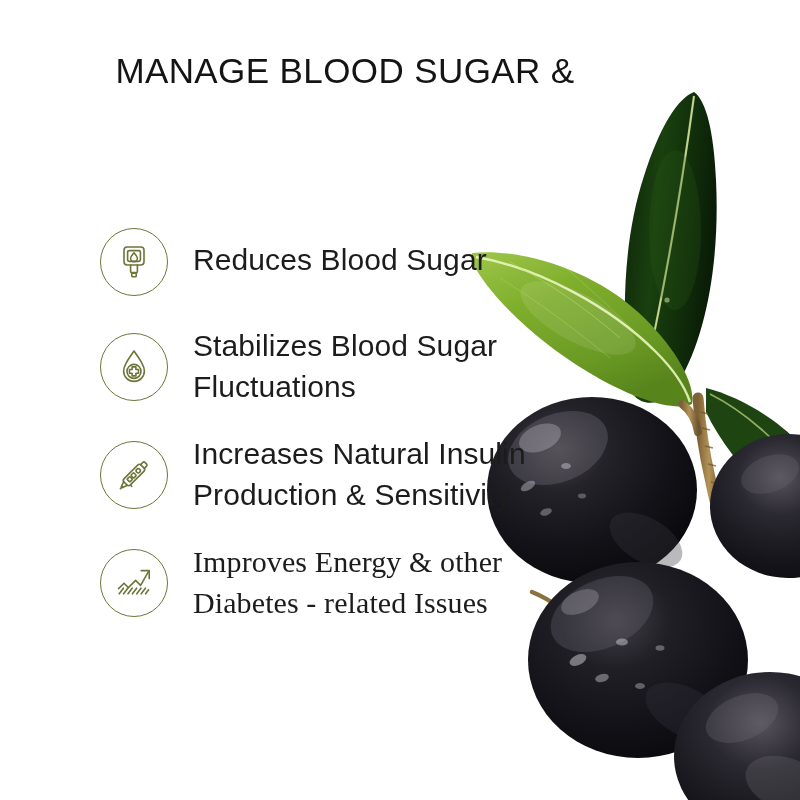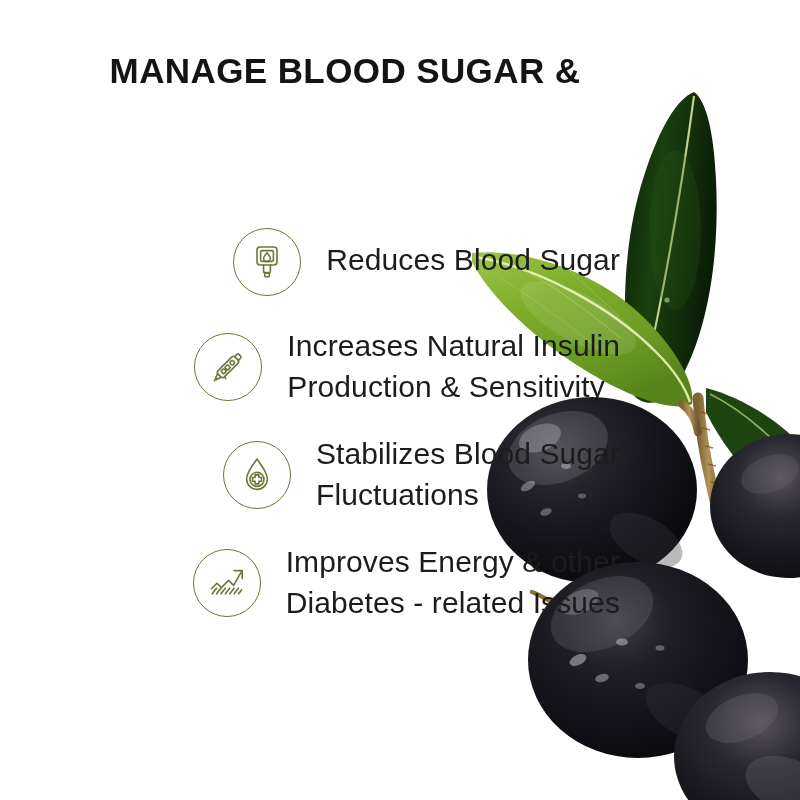--- a/index.html
+++ b/index.html
@@ -24,41 +24,40 @@
   
   #title-block {
     position:absolute;
     left:0; top:48px;
     width:690px;
     text-align:center;
     z-index:5;
   }
   .title-line {
     font-size:35px;
-    font-weight:700;
+    font-weight:400;
     letter-spacing:0.4px;
     line-height:45px;
     color:#141414;
     text-transform:uppercase;
     font-stretch:condensed;
   }
 
   
   #benefits {
     position:absolute;
     left:100px; top:228px;
     width:520px;
     z-index:5;
   }
   .benefit-row {
     display:flex;
     align-items:flex-start;
     margin-bottom:26px;
     min-height:70px;
-    justify-content:flex-end;
   }
   .benefit-row:last-child { margin-bottom:0; }
 
   .icon-badge {
     flex:0 0 68px;
     width:68px; height:68px;
     border:1.4px solid #6e7539;
     border-radius:50%;
     display:flex;
     align-items:center;
@@ -77,21 +76,21 @@
     white-space:pre-line;
   }
 
   
   #row-0 { margin-bottom:27px; }
   #row-0 .benefit-text { padding-top:11px; }
   #row-1 { margin-bottom:26px; }
   #row-1 .benefit-text { padding-top:0px; }
   #row-2 { margin-bottom:26px; }
   #row-2 .benefit-text { padding-top:0px; }
-  #row-3 .benefit-text { padding-top:0px; }
+  #row-3 .benefit-text { padding-top:0px;font-family:Liberation Serif, serif; }
   #row-1 .icon-badge, #row-2 .icon-badge, #row-3 .icon-badge { margin-top:8px; }
 </style>
 </head>
 <body>
 
 <div id="produce">
   <svg width="330" height="800" viewBox="0 0 330 800" xmlns="http://www.w3.org/2000/svg">
     <defs>
       <linearGradient id="gDark" x1="0" y1="0" x2="1" y2="0.3">
         <stop offset="0%" stop-color="#0d2309"></stop>
@@ -213,51 +212,51 @@
         <rect x="10" y="5" width="20" height="18" rx="3.2"></rect>
         <rect x="13.6" y="8.6" width="12.8" height="10.8" rx="1.6"></rect>
         <path d="M20 10.8 C22.4 13.6 23.4 15 23.4 16.2 a3.4 3.4 0 0 1 -6.8 0 c0 -1.2 1 -2.6 3.4 -5.4 Z"></path>
         <path d="M16.6 23 L16.6 29 a2.2 2.2 0 0 0 2.2 2.2 L21.2 31.2 a2.2 2.2 0 0 0 2.2 -2.2 L23.4 23"></path>
         <rect x="17.8" y="30.6" width="4.4" height="4.2" rx="0.8"></rect>
       </svg>
     </div>
     <div class="benefit-text">Reduces Blood Sugar</div>
   </div>
 
+  <div class="benefit-row" id="row-2">
+    <div class="icon-badge">
+      <svg width="40" height="40" viewBox="0 0 40 40" fill="none" stroke="#6e7539" stroke-width="1.6" stroke-linecap="round" stroke-linejoin="round">
+        <path d="M20 4 C26.4 13.2 30.4 18.8 30.4 24 a10.4 10.4 0 0 1 -20.8 0 C9.6 18.8 13.6 13.2 20 4 Z"></path>
+        <circle cx="20" cy="24.4" r="7"></circle>
+        <path d="M18.1 19.9 L21.9 19.9 L21.9 22.5 L24.5 22.5 L24.5 26.3 L21.9 26.3 L21.9 28.9 L18.1 28.9 L18.1 26.3 L15.5 26.3 L15.5 22.5 L18.1 22.5 Z"></path>
+      </svg>
+    </div>
+    <div class="benefit-text">Stabilizes Blood Sugar
+Fluctuations</div>
+  </div>
+
   <div class="benefit-row" id="row-1">
     <div class="icon-badge">
       <svg width="40" height="40" viewBox="0 0 40 40" fill="none" stroke="#6e7539" stroke-width="1.6" stroke-linecap="round" stroke-linejoin="round">
         <g transform="rotate(-45 20 20)">
           <rect x="8" y="15.6" width="24" height="8.8" rx="2.4"></rect>
           <path d="M8 17.4 L3.6 19 a1 1 0 0 0 0 2 L8 22.6"></path>
           <path d="M3.6 20 L0.8 20"></path>
           <rect x="12" y="18" width="4" height="4" rx="0.9"></rect>
           <rect x="17.4" y="18" width="4" height="4" rx="0.9"></rect>
           <circle cx="26" cy="20" r="2.1"></circle>
           <path d="M32 17.4 L35.2 17.4 a1.4 1.4 0 0 1 1.4 1.4 L36.6 21.2 a1.4 1.4 0 0 1 -1.4 1.4 L32 22.6"></path>
           <path d="M10.4 25.4 L10.4 26.4"></path>
         </g>
       </svg>
     </div>
     <div class="benefit-text">Increases Natural Insulin
 Production &amp; Sensitivity</div>
   </div>
 
-  <div class="benefit-row" id="row-2">
-    <div class="icon-badge">
-      <svg width="40" height="40" viewBox="0 0 40 40" fill="none" stroke="#6e7539" stroke-width="1.6" stroke-linecap="round" stroke-linejoin="round">
-        <path d="M20 4 C26.4 13.2 30.4 18.8 30.4 24 a10.4 10.4 0 0 1 -20.8 0 C9.6 18.8 13.6 13.2 20 4 Z"></path>
-        <circle cx="20" cy="24.4" r="7"></circle>
-        <path d="M18.1 19.9 L21.9 19.9 L21.9 22.5 L24.5 22.5 L24.5 26.3 L21.9 26.3 L21.9 28.9 L18.1 28.9 L18.1 26.3 L15.5 26.3 L15.5 22.5 L18.1 22.5 Z"></path>
-      </svg>
-    </div>
-    <div class="benefit-text">Stabilizes Blood Sugar
-Fluctuations</div>
-  </div>
-
   <div class="benefit-row" id="row-3">
     <div class="icon-badge">
       <svg width="40" height="40" viewBox="0 0 40 40" fill="none" stroke="#6e7539" stroke-width="1.6" stroke-linecap="round" stroke-linejoin="round">
         <path d="M4.6 25.6 L10 20.2 L14.4 24.6 L21.6 17.4 L26.6 22.4 L34.6 8.4"></path>
         <path d="M27.2 7.6 L35.2 7.6 L35.2 15.6"></path>
         <path d="M5.2 30.8 L9.4 25.2"></path>
         <path d="M9.6 30.8 L13.8 25.2"></path>
         <path d="M14 30.8 L18.2 25.2"></path>
         <path d="M18.4 30.8 L22.6 25.2"></path>
         <path d="M22.8 30.8 L27 25.2"></path>

